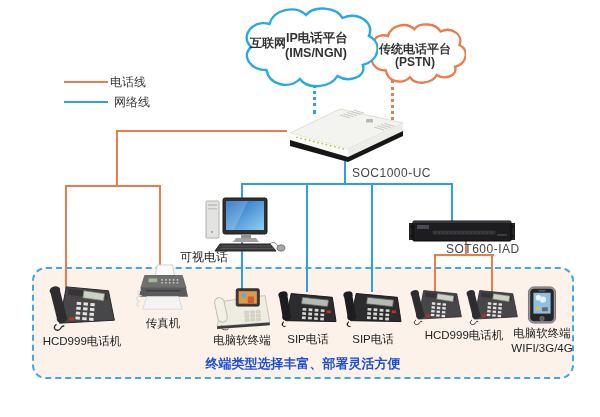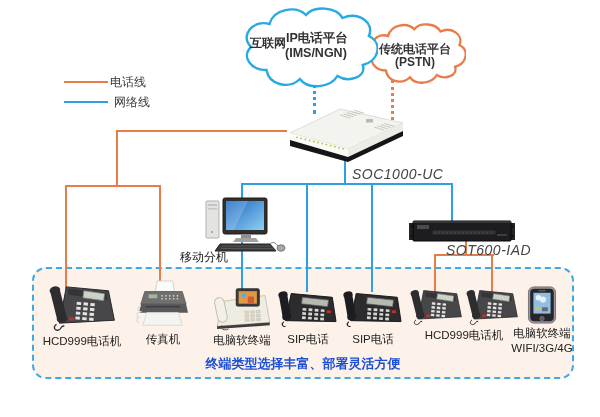--- a/index.html
+++ b/index.html
@@ -14,21 +14,21 @@
   .dotline{position:absolute;z-index:1;width:0;}
   .dotline.blue{border-left:3px dotted #2E9FE2;}
   .dotline.orange{border-left:3px dotted #E87C4B;}
   
   .legend-label{position:absolute;font-size:12px;color:#333;z-index:2;}
   
   .cloud{position:absolute;z-index:2;}
   .cloud svg{display:block;}
   .cloud .ctext{position:absolute;font-weight:bold;color:#333;white-space:nowrap;}
   
-  .dev-label{position:absolute;z-index:3;font-size:14px;color:#444;letter-spacing:0.5px;white-space:nowrap;font-style:italic;}
+  .dev-label{position:absolute;z-index:3;font-size:12px;color:#444;letter-spacing:0.5px;white-space:nowrap;}
   .cn-label{position:absolute;z-index:3;font-size:12px;color:#222;white-space:nowrap;}
   
   .terminal-box{
     position:absolute;left:32px;top:267px;width:538px;height:108px;
     border:2px dashed #3EA9E2;border-radius:14px;background:#FCF2E9;z-index:0;
   }
   .terminal-caption{
     position:absolute;left:0;bottom:4px;width:100%;text-align:center;
     font-size:13px;font-weight:bold;color:#1d4ed8;
   }
@@ -238,21 +238,21 @@
       <rect x="28" y="5" width="38" height="29" fill="url(#scrGrad)"></rect>
       <polygon points="28,5 50,5 36,34 28,34" fill="rgba(255,255,255,0.18)"></polygon>
       <rect x="43" y="38" width="10" height="4" fill="#8e8e8c"></rect>
       <polygon points="38,42 58,42 61,46 35,46" fill="#a2a2a0"></polygon>
       <polygon points="22,48 72,48 78,55 17,55" fill="#3b3b3d" stroke="#222"></polygon>
       <path d="M24,50 L73,50 M23,52.5 L75,52.5" stroke="#5c5c5e" stroke-width="0.8"></path>
       <path d="M80,50 q-4,-6 -8,-2" stroke="#888" fill="none"></path>
       <ellipse cx="83" cy="52" rx="4" ry="3.2" fill="#a8a8aa" stroke="#7a7a7c"></ellipse>
     </svg>
   </div>
-  <div class="cn-label" style="left:156px;top:249px;width:96px;text-align:center;">移动分机</div>
+  <div class="cn-label" style="left:156px;top:249px;width:96px;text-align:center;">可视电话</div>
 
   <div class="device" style="left:409px;top:218px;">
     <svg width="106" height="27" viewBox="0 0 106 27">
       <rect x="0" y="5" width="5" height="17" fill="#232325"></rect>
       <circle cx="2.5" cy="8.5" r="1.1" fill="#0c0c0c"></circle>
         <circle cx="2.5" cy="18" r="1.1" fill="#0c0c0c"></circle>
       <rect x="101" y="5" width="5" height="17" fill="#232325"></rect>
       <circle cx="103.5" cy="8.5" r="1.1" fill="#0c0c0c"></circle>
         <circle cx="103.5" cy="18" r="1.1" fill="#0c0c0c"></circle>
       <rect x="4" y="3" width="98" height="20" rx="1" fill="#1d1d20" stroke="#060608"></rect>
@@ -269,21 +269,21 @@
     <div class="terminal-caption">终端类型选择丰富、部署灵活方便</div>
   </div>
 
   <div class="terminal" style="left:28px;top:281px;width:108px;">
     <svg width="74" height="51" viewBox="0 0 72 52">
         <use href="#sym-deskphone"></use>
       </svg>
     <div class="t-label">HCD999电话机</div>
   </div>
 
-  <div class="terminal" style="left:127px;top:280px;width:72px;">
+  <div class="terminal" style="left:127px;top:264px;width:72px;">
     <svg width="58" height="50" viewBox="0 0 60 52">
         <use href="#sym-fax"></use>
       </svg>
     <div class="t-label">传真机</div>
   </div>
 
   <div class="terminal" style="left:205px;top:285px;width:74px;">
     <svg width="64" height="46" viewBox="0 0 66 48">
         <use href="#sym-videophone"></use>
       </svg>

